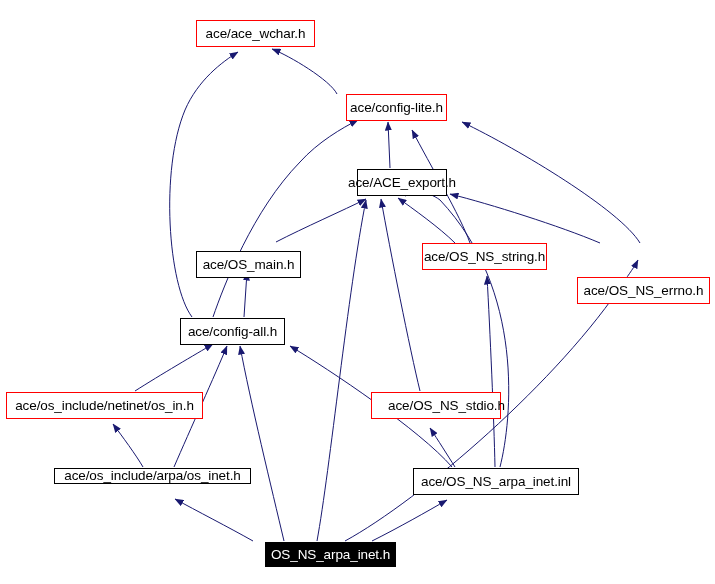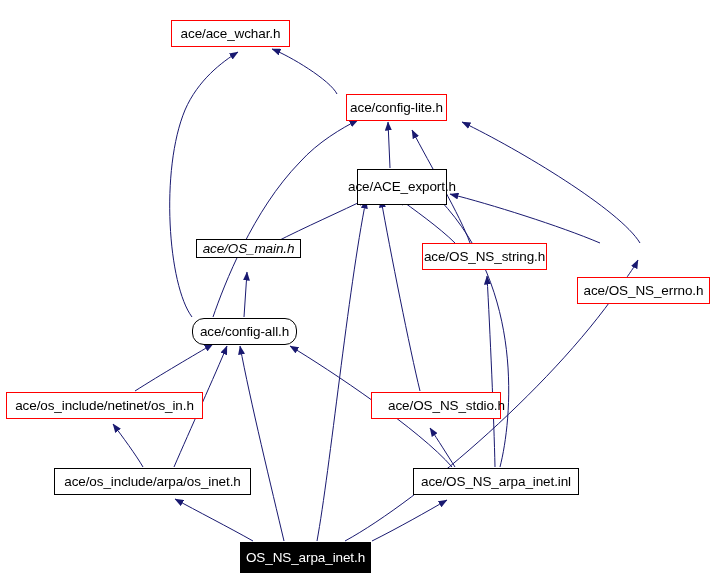--- a/index.html
+++ b/index.html
@@ -85,51 +85,51 @@
         <path d="M 345,541 C 420,500 560,380 625,280 C 632,270 636,264 638,260" fill="none" stroke="#191970" stroke-width="1" marker-end="url(#arrowhead)"></path>
         <path d="M 143,467 C 136,455 122,436 113,424" fill="none" stroke="#191970" stroke-width="1" marker-end="url(#arrowhead)"></path>
         <path d="M 455,467 C 448,456 438,440 430,428" fill="none" stroke="#191970" stroke-width="1" marker-end="url(#arrowhead)"></path>
         <path d="M 253,541 C 230,528 195,510 175,499" fill="none" stroke="#191970" stroke-width="1" marker-end="url(#arrowhead)"></path>
         <path d="M 372,541 C 398,528 428,511 447,500" fill="none" stroke="#191970" stroke-width="1" marker-end="url(#arrowhead)"></path>
         <path d="M 495,467 C 494,420 490,330 487,276" fill="none" stroke="#191970" stroke-width="1" marker-end="url(#arrowhead)"></path>
       </g>
   </svg>
 
   <div id="node-group">
-      <div class="node red" style="left: 171px; top: 20px; width: 119px; height: 27px;">
+      <div class="node red" style="left: 196px; top: 20px; width: 119px; height: 27px;">
         <span class="node-label">ace/ace_wchar.h</span>
       </div>
       <div class="node red" style="left: 334px; top: 94px; width: 101px; height: 27px; margin-left: 12px;">
         <span class="node-label">ace/config-lite.h</span>
       </div>
-      <div class="node" style="left: 357px; top: 169px; width: 90px; height: 36px;">
+      <div class="node" style="left: 357px; top: 169px; width: 90px; height: 27px;">
         <span class="node-label">ace/ACE_export.h</span>
       </div>
-      <div class="node" style="left: 196px; top: 239px; width: 105px; height: 19px; font-style: italic;">
+      <div class="node" style="left: 196px; top: 251px; width: 105px; height: 27px;">
         <span class="node-label">ace/OS_main.h</span>
       </div>
       <div class="node red" style="left: 422px; top: 243px; width: 125px; height: 27px; text-align: center;">
         <span class="node-label">ace/OS_NS_string.h</span>
       </div>
       <div class="node red" style="left: 577px; top: 243px; width: 133px; height: 27px; margin-top: 34px;">
         <span class="node-label">ace/OS_NS_errno.h</span>
       </div>
-      <div class="node" style="left: 192px; top: 318px; width: 105px; height: 27px; border-radius: 12px;">
+      <div class="node" style="left: 180px; top: 318px; width: 105px; height: 27px;">
         <span class="node-label">ace/config-all.h</span>
       </div>
       <div class="node red" style="left: 6px; top: 392px; width: 197px; height: 27px; align-items: center;">
         <span class="node-label">ace/os_include/netinet/os_in.h</span>
       </div>
       <div class="node red" style="left: 371px; top: 392px; width: 130px; height: 27px; padding-left: 21px;">
         <span class="node-label">ace/OS_NS_stdio.h</span>
       </div>
-      <div class="node" style="left: 54px; top: 468px; width: 197px; height: 27px;">
+      <div class="node" style="left: 54px; top: 468px; width: 197px; height: 16px;">
         <span class="node-label">ace/os_include/arpa/os_inet.h</span>
       </div>
       <div class="node" style="left: 413px; top: 468px; width: 166px; height: 27px;">
         <span class="node-label">ace/OS_NS_arpa_inet.inl</span>
       </div>
-      <div class="node current" style="left: 240px; top: 542px; width: 131px; height: 31px;">
+      <div class="node current" style="left: 265px; top: 542px; width: 131px; height: 25px;">
         <span class="node-label">OS_NS_arpa_inet.h</span>
       </div>
     </div>
 
 </div>
 
 </body></html>

